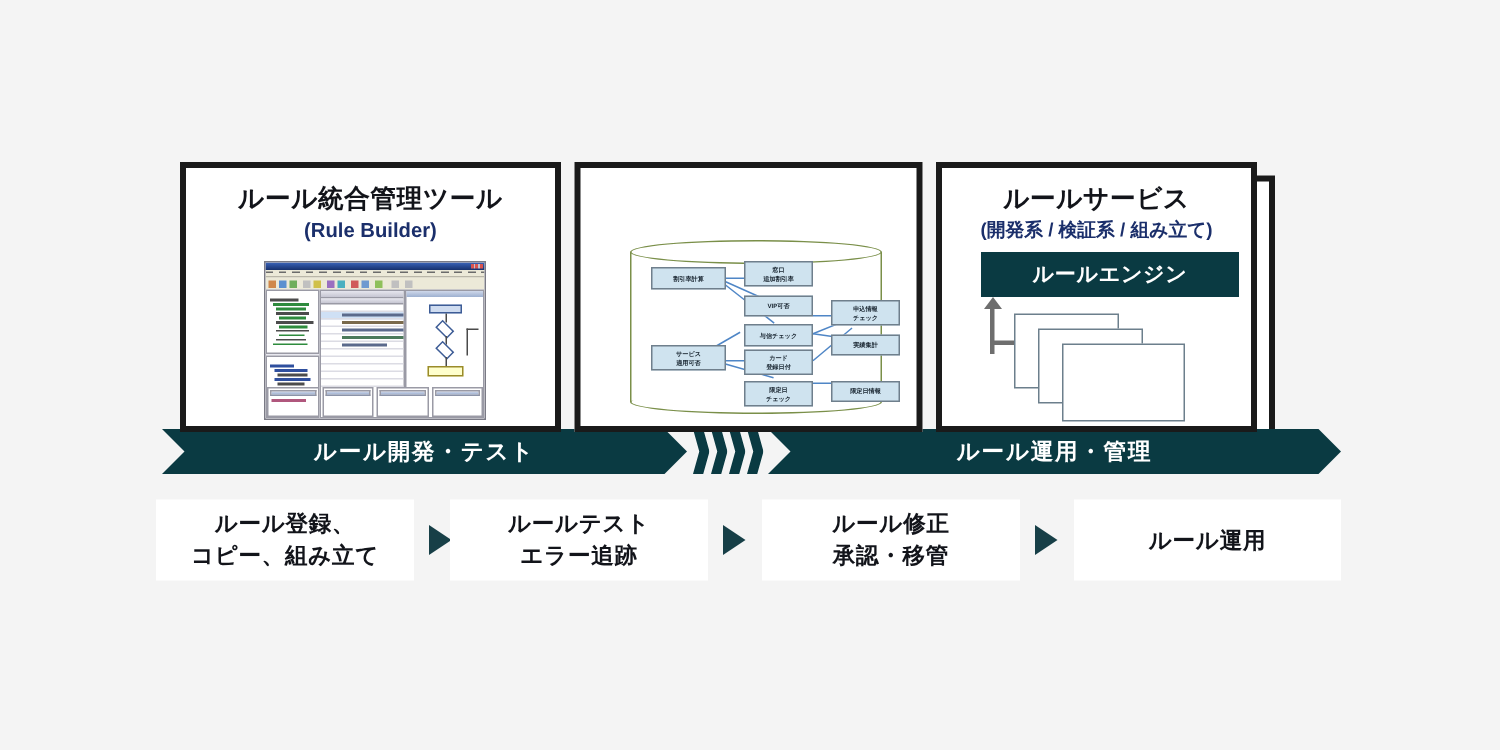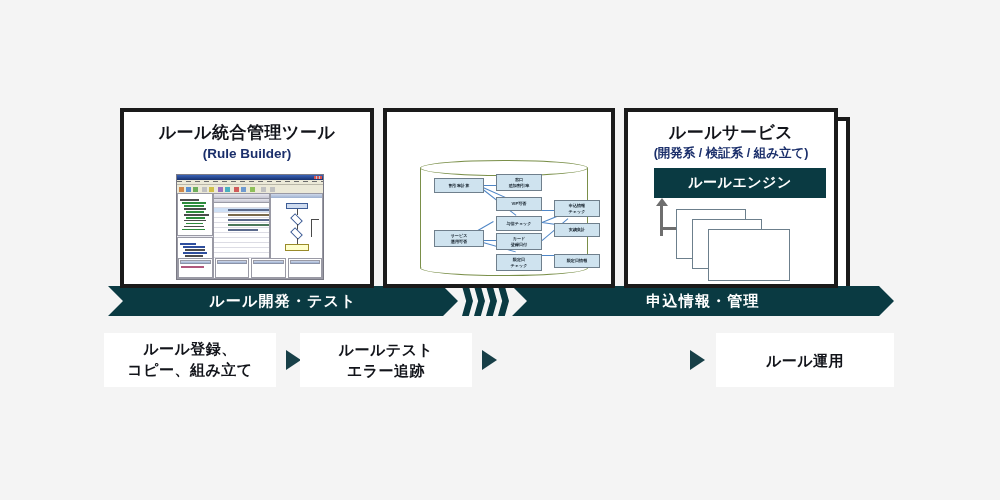--- a/index.html
+++ b/index.html
@@ -353,34 +353,38 @@
   </div>
 
   <div class="banner left" style="left:108px;top:286px;width:350px;">
     <span>ルール開発・テスト</span>
   </div>
   <div class="chev" style="left:462px;top:286px;"></div>
   <div class="chev" style="left:474px;top:286px;"></div>
   <div class="chev" style="left:486px;top:286px;"></div>
   <div class="chev" style="left:498px;top:286px;"></div>
   <div class="banner right" style="left:512px;top:286px;width:382px;">
-    <span>申込情報・管理</span>
-  </div>
-
-  <div class="step" style="left:104px;top:333px;width:172px;font-family:Liberation Serif, serif;">
+    <span>ルール運用・管理</span>
+  </div>
+
+  <div class="step" style="left:104px;top:333px;width:172px;">
     <span style="white-space:pre-line">ルール登録、
 コピー、組み立て</span>
   </div>
   <div class="tri" style="left:286px;top:350px;"></div>
 
   <div class="step" style="left:300px;top:333px;width:172px;">
     <span style="white-space:pre-line">ルールテスト
 エラー追跡</span>
   </div>
   <div class="tri" style="left:482px;top:350px;"></div>
 
+  <div class="step" style="left:508px;top:333px;width:172px;">
+    <span style="white-space:pre-line">ルール修正
+承認・移管</span>
+  </div>
   <div class="tri" style="left:690px;top:350px;"></div>
 
   <div class="step" style="left:716px;top:333px;width:178px;">
     <span style="white-space:pre-line">ルール運用</span>
   </div>
 
 </div>
 
 </body></html>

